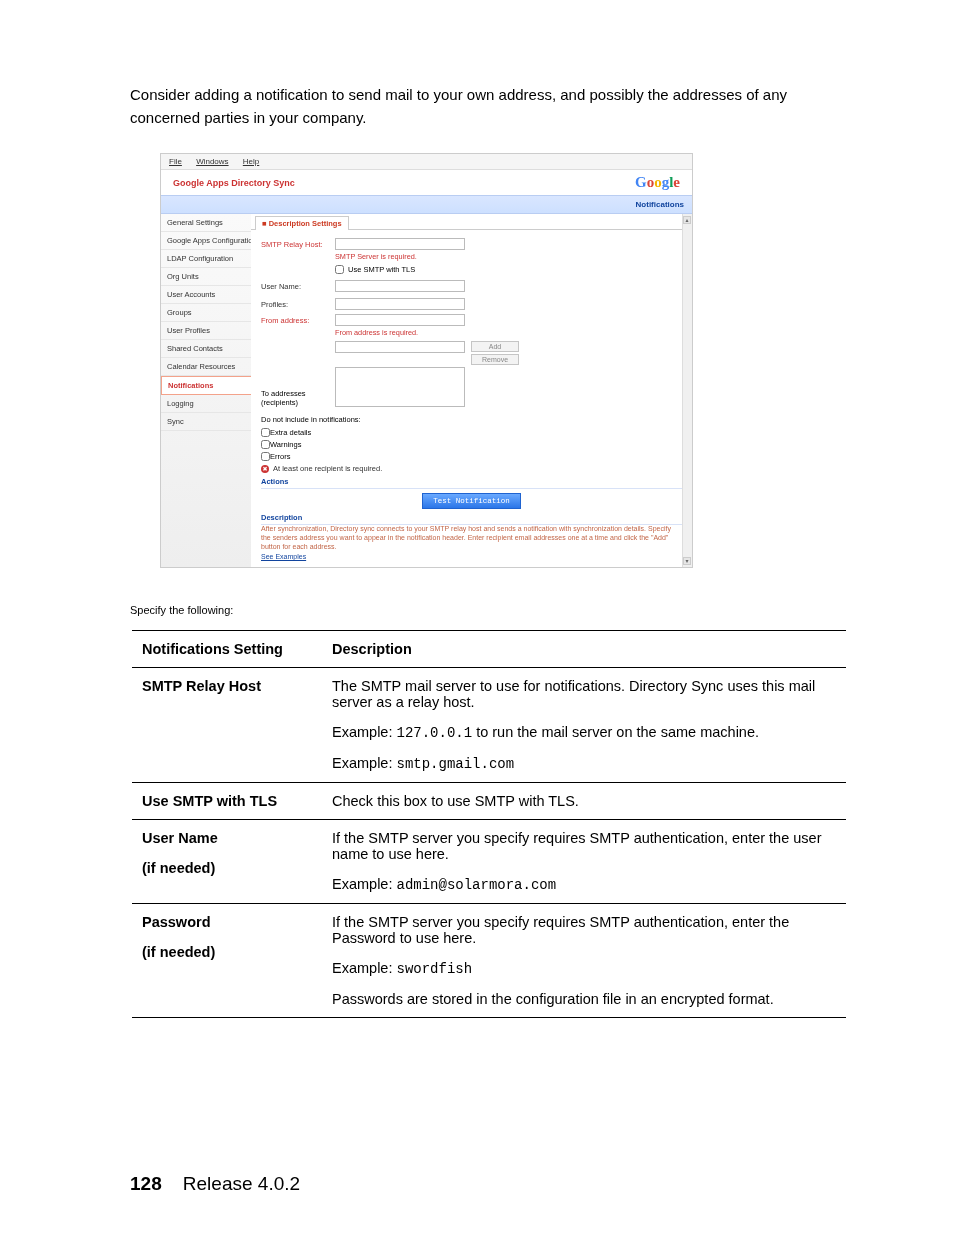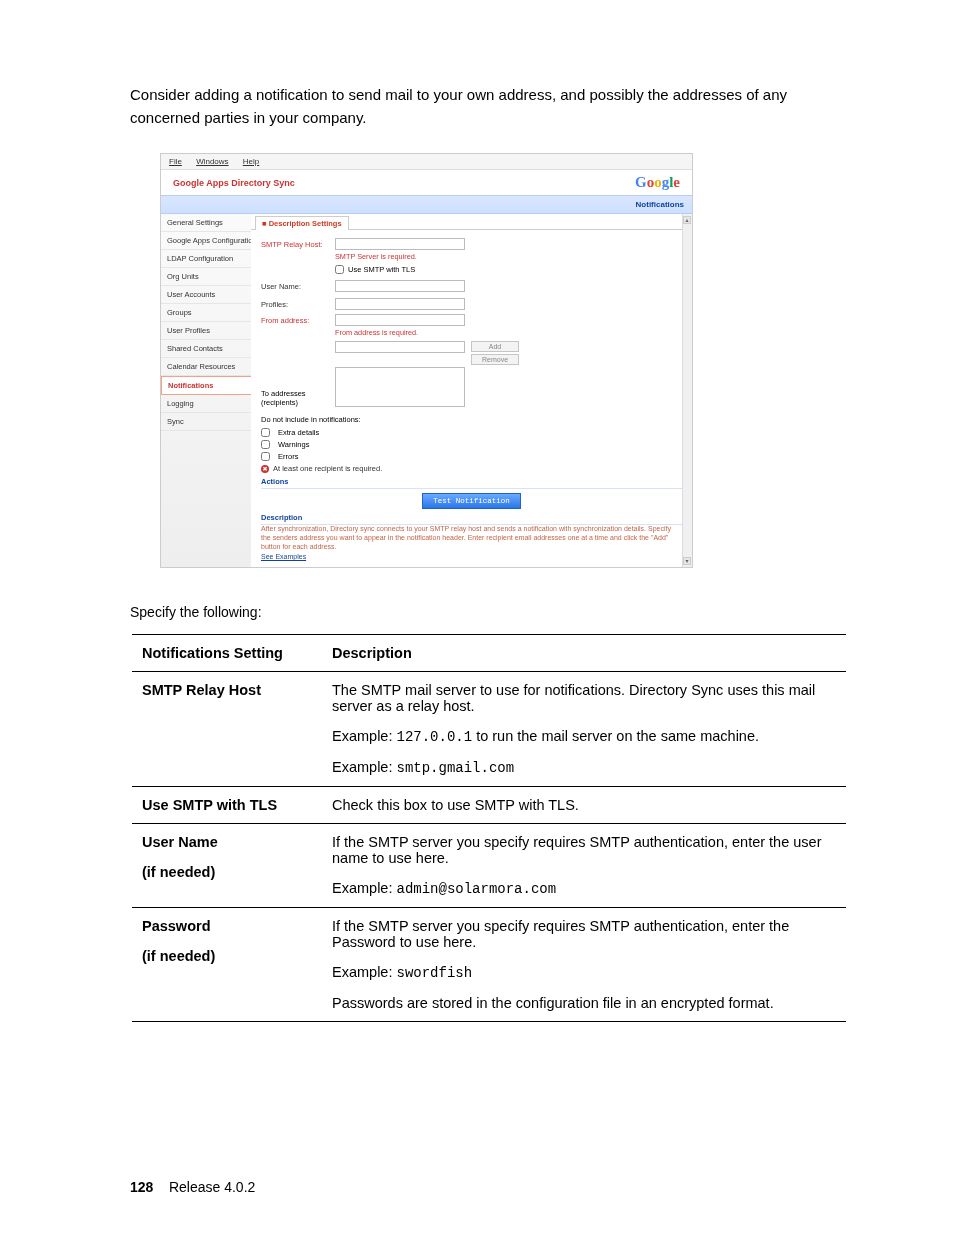--- a/index.html
+++ b/index.html
@@ -67,50 +67,50 @@
   .to-area { display:flex; align-items:flex-end; margin-bottom:6px;}
   .to-area .lbl { width:74px;}
   .listbox { width:130px; height:40px; border:1px solid #bbb; background:#fff;}
   .recip-in { width:130px; height:12px; border:1px solid #bbb; margin-left:74px;}
   .addrem { display:flex; flex-direction:column; gap:2px; margin-left:6px;}
   .addrem button {
     font-size:7px; padding:1px 8px; background:#f3f3f3; border:1px solid #c5c5c5;
     color:#888; width:48px; text-align:center;
   }
   .dni { margin-top:8px; margin-bottom:4px;}
-  .opt { display:flex; align-items:center; gap:8px; margin-bottom:3px; margin-left: 0;}
+  .opt { display:flex; align-items:center; gap:0; margin-bottom:3px; margin-left: 0;}
   .opt input { width:9px; height:9px;}
   .req-line { display:flex; align-items:center; gap:4px; color:#333;}
   .req-line .circ { width:8px; height:8px; border-radius:50%; background:#c33; color:#fff; font-size:6px; text-align:center; line-height:8px;}
   .sect-hdr { color:#11449e; font-weight:bold; margin-top:4px; border-bottom:1px solid #d8e2f7; padding-bottom:2px;}
   .test-row { text-align:center; margin:4px 0;}
   .test-btn {
     background: linear-gradient(#6aa9ff,#2b76e8); color:#fff; border:1px solid #1f63d0;
     font-size:7.5px; padding:3px 10px;font-family:Liberation Mono, monospace;
   }
   .desc-body { font-size:7px; color:#c26648; line-height:1.25; }
   .see-ex { color:#11449e; text-decoration:underline; font-size:7px; display:inline-block; margin-top:2px;}
   .form-footer { padding: 0 10px 6px 10px; }
 
   
-  .spec-line { font-size: 14px; margin: 0 0 14px 0; }
+  .spec-line { font-size: 11px; margin: 0 0 14px 0; }
   table.spec { width: 100%; border-collapse: collapse; font-size: 14.5px; margin-left:2px;}
   table.spec th {
     text-align: left; font-weight: bold; border-top: 1px solid #000; border-bottom: 1px solid #000;
     padding: 10px 10px; vertical-align: top;
   }
   table.spec td {
     border-bottom: 1px solid #000; padding: 10px 10px; vertical-align: top;
   }
   table.spec td.k { width: 190px; font-weight: bold; }
   .sub { font-weight: bold; display:block; margin-top: 14px; }
   .para { margin-bottom: 14px; }
   code { font-family: "Courier New", monospace; font-size: 14px; }
 
-  .footer { position: absolute; bottom: 40px; left: 130px; font-size: 14px; }
+  .footer { position: absolute; bottom: 40px; left: 130px; font-size: 19px; }
   .footer b { font-weight: bold; }
 </style>
 </head>
 <body>
 
 <div class="page">
   <p class="intro">Consider adding a notification to send mail to your own address, and possibly the addresses of any concerned parties in your company.</p>
 
   <div class="app-window">
     <div class="menubar">

